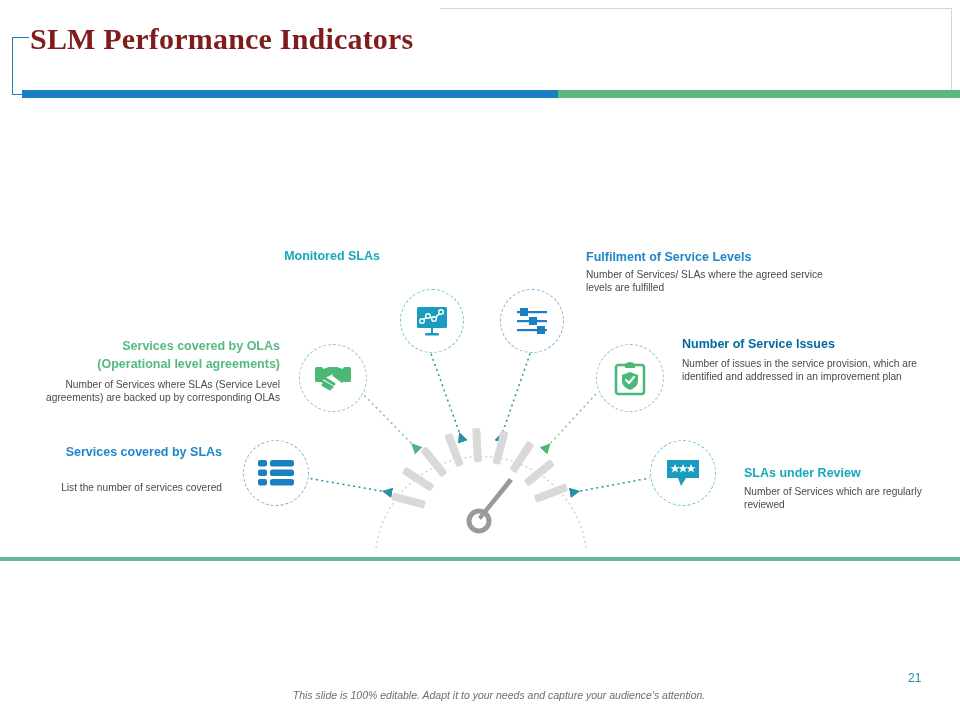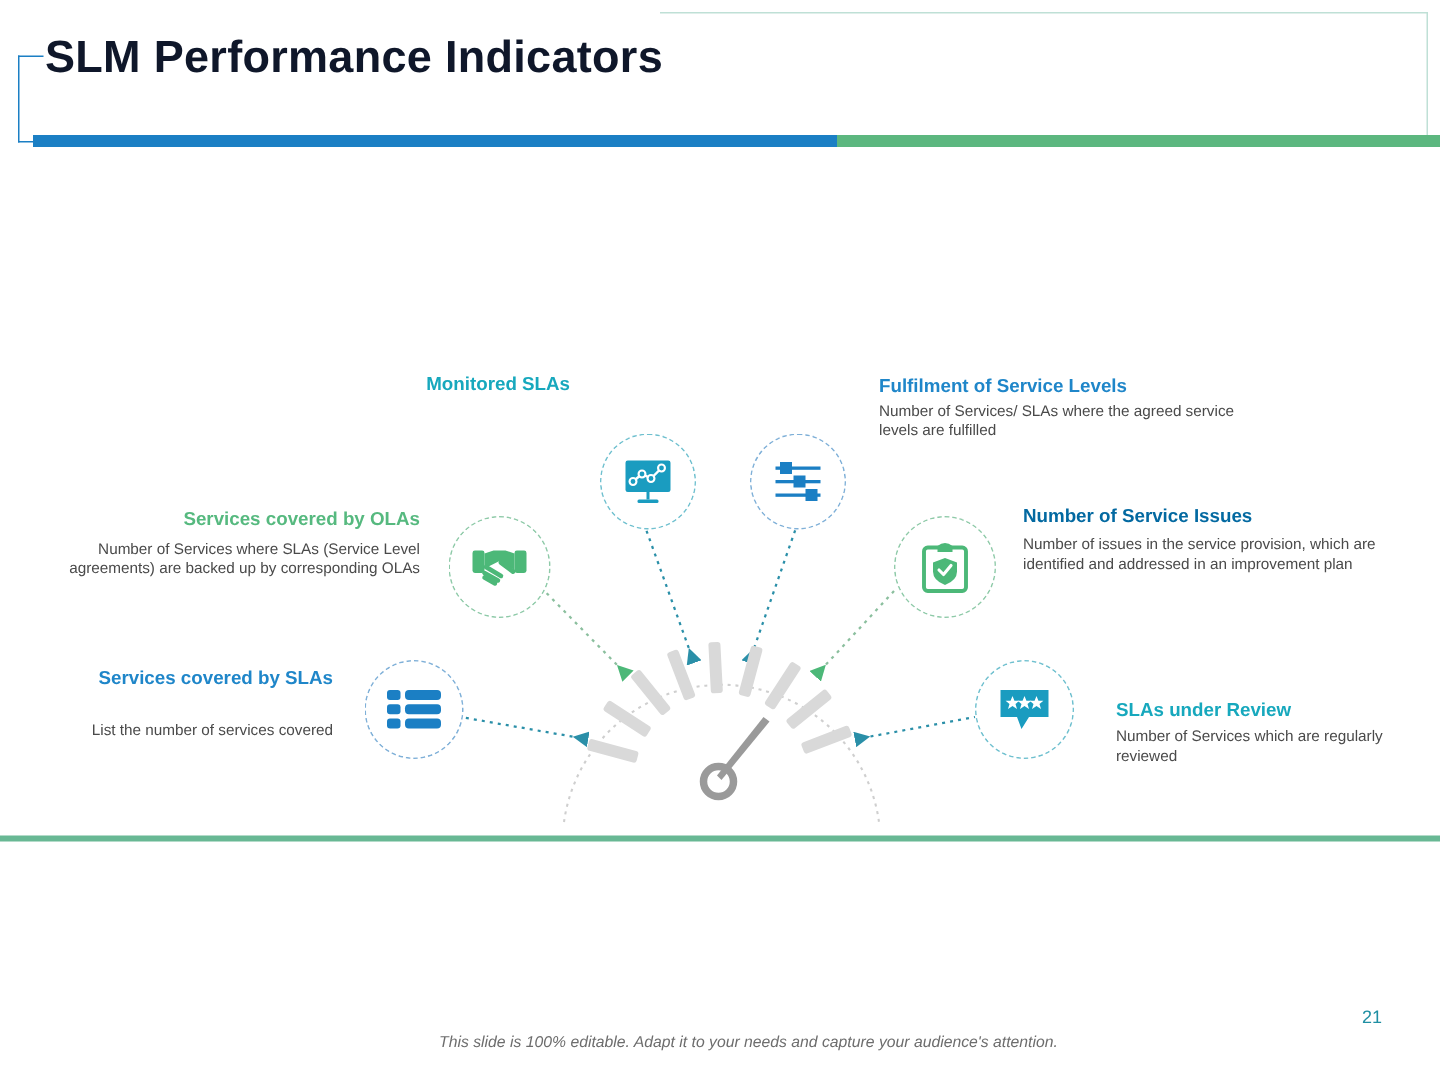--- a/index.html
+++ b/index.html
@@ -24,22 +24,22 @@
   .frame-left-bracket{
     position:absolute;left:12px;top:37px;width:16px;height:56px;
     border-left:1.5px solid #1b7fc4;
     border-top:1.5px solid #1b7fc4;
     border-bottom:1.5px solid #1b7fc4;
   }
 
   
   .page-title{
     position:absolute;left:30px;top:22px;
-    font-size:30px;font-weight:bold;color:#0f172a;
-    letter-spacing:.2px;white-space:nowrap;
+    font-size:30px;font-weight:bold;color:#7f1d1d;
+    letter-spacing:.2px;white-space:nowrap;font-family:Liberation Serif, serif;
   }
 
   
   .rule-blue{
     position:absolute;left:22px;top:90px;width:536px;height:8px;background:#1b7fc4;
   }
   .rule-green{
     position:absolute;left:558px;top:90px;width:402px;height:8px;background:#5cb77f;
   }
   .rule-bottom-green{
@@ -240,20 +240,21 @@
       </g>
     </svg>
   </div>
 
   <div class="lbl lft l-monitored">
     <div class="h c-teal">Monitored SLAs</div>
   </div>
 
   <div class="lbl lft l-ola">
     <div class="h c-green">Services covered by OLAs</div>
+    <div class="h c-green">(Operational level agreements)</div>
     <div class="p" style="margin-top:6px">Number of Services where SLAs (Service Level agreements) are backed up by corresponding OLAs</div>
   </div>
 
   <div class="lbl lft l-sla">
     <div class="h c-blue2">Services covered by SLAs</div>
     <div class="p" style="margin-top:21px">List the number of services covered</div>
   </div>
 
   <div class="lbl right l-fulfil">
     <div class="h c-blue2">Fulfilment of Service Levels</div>

